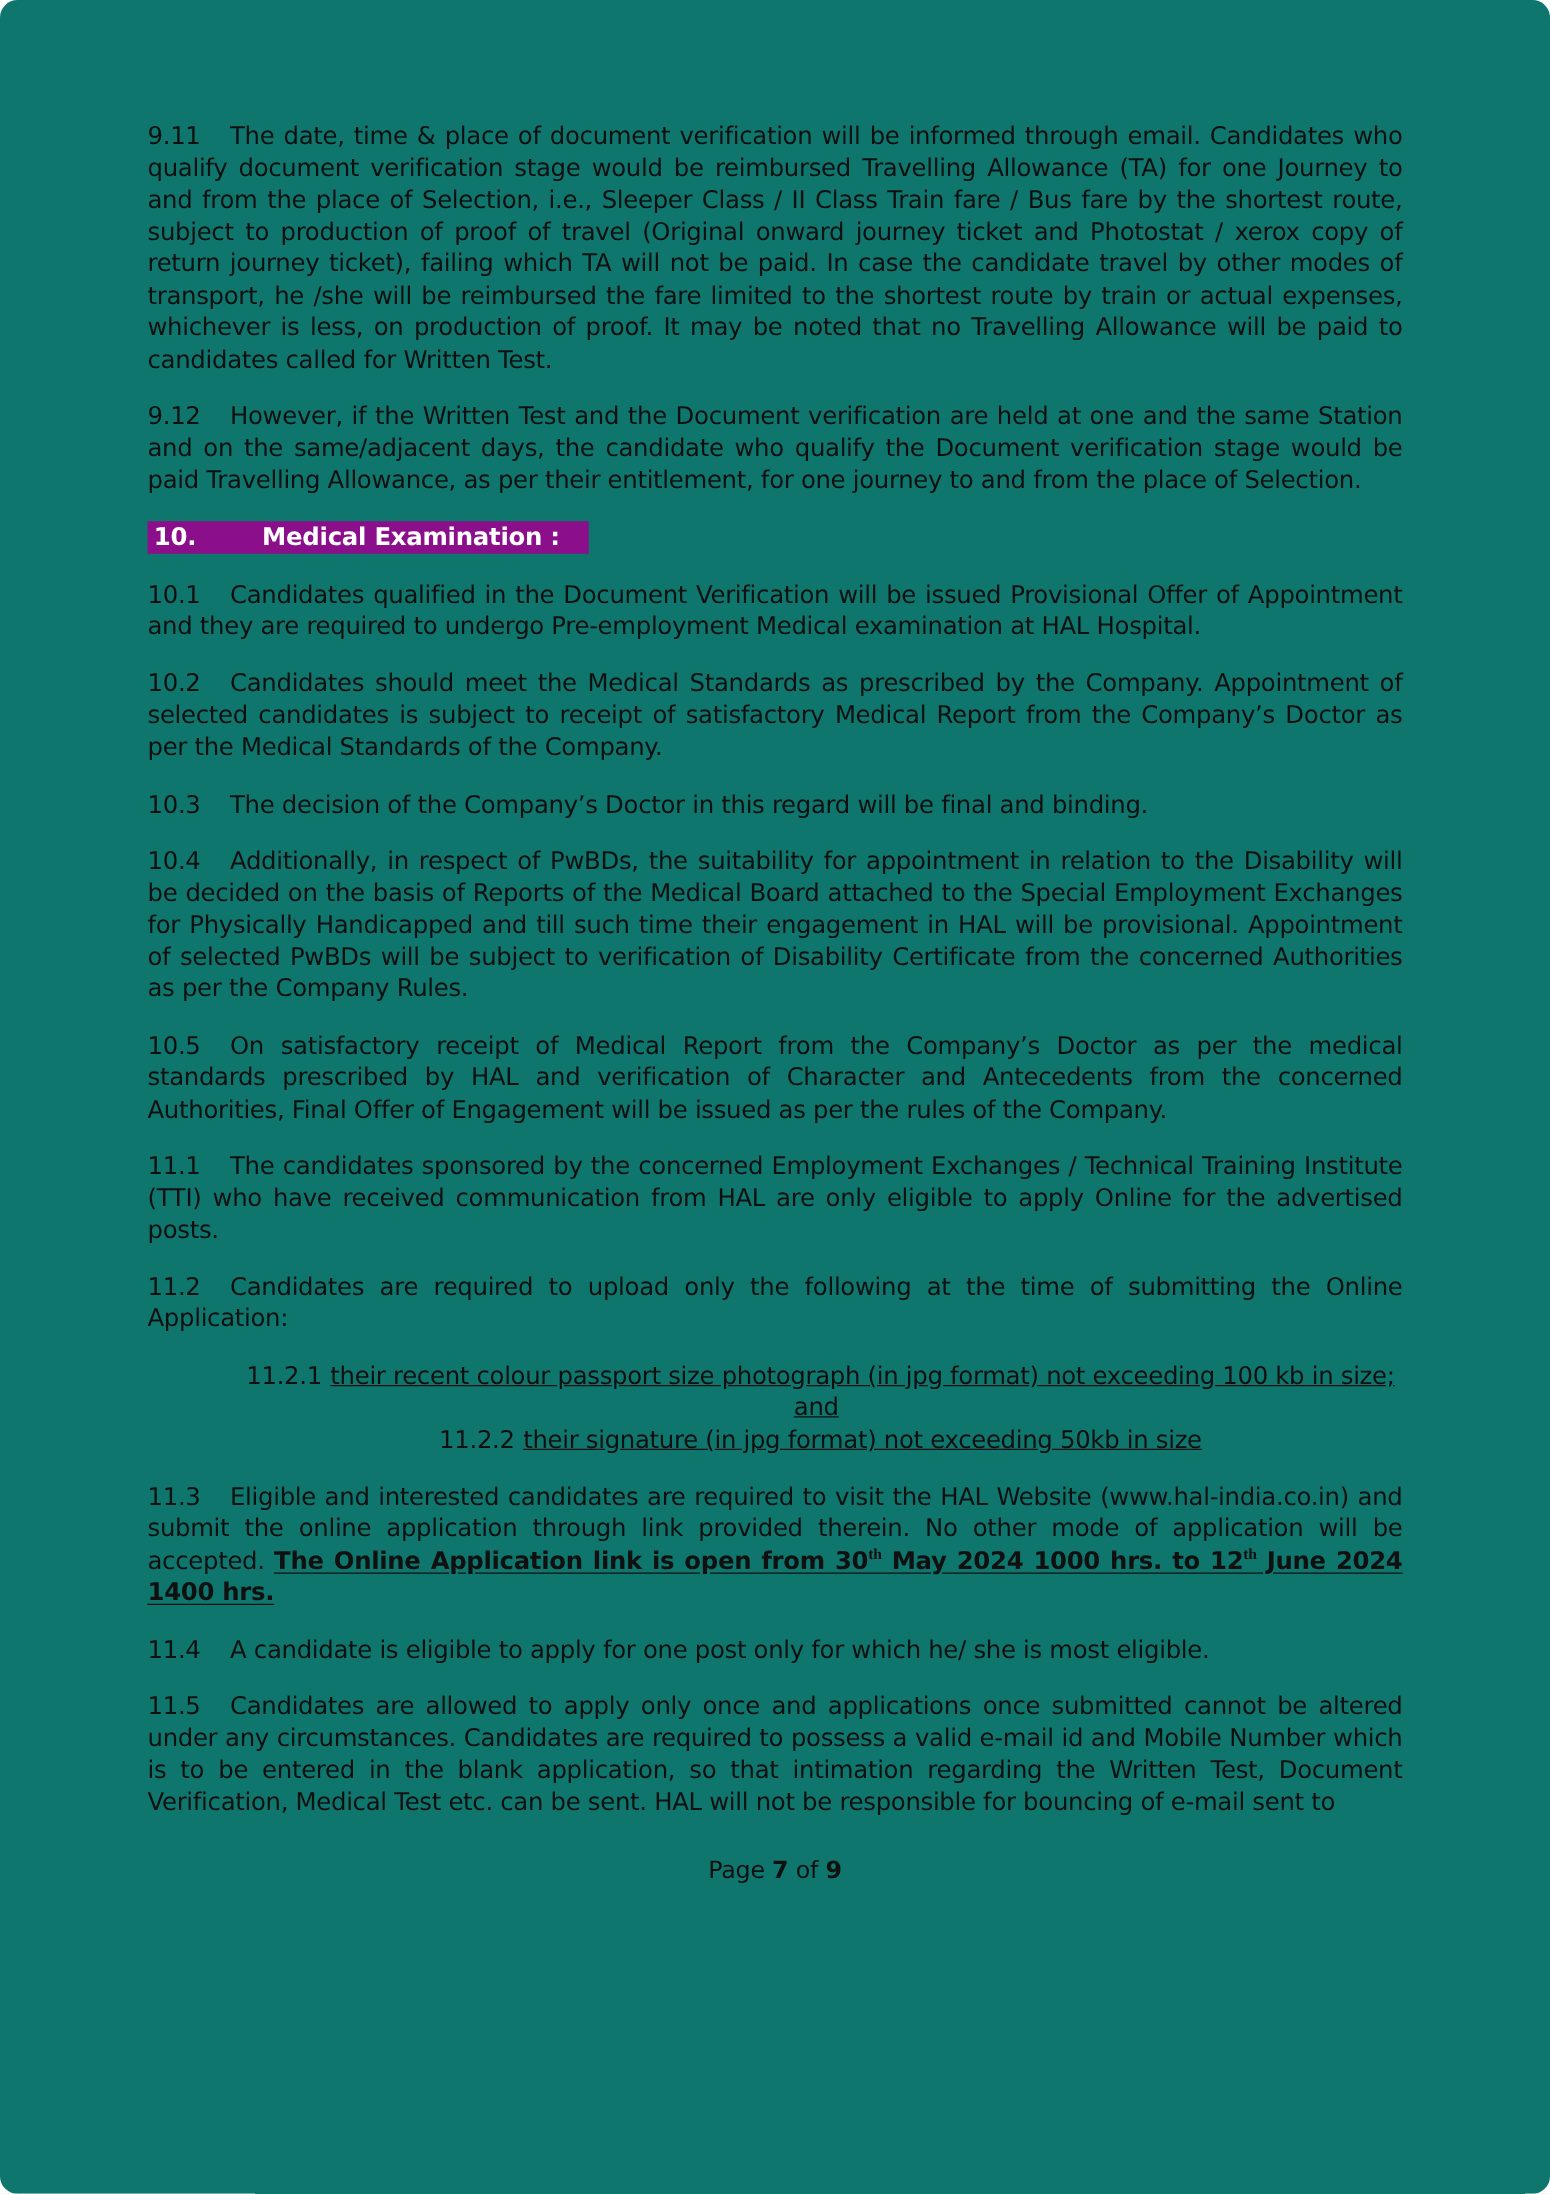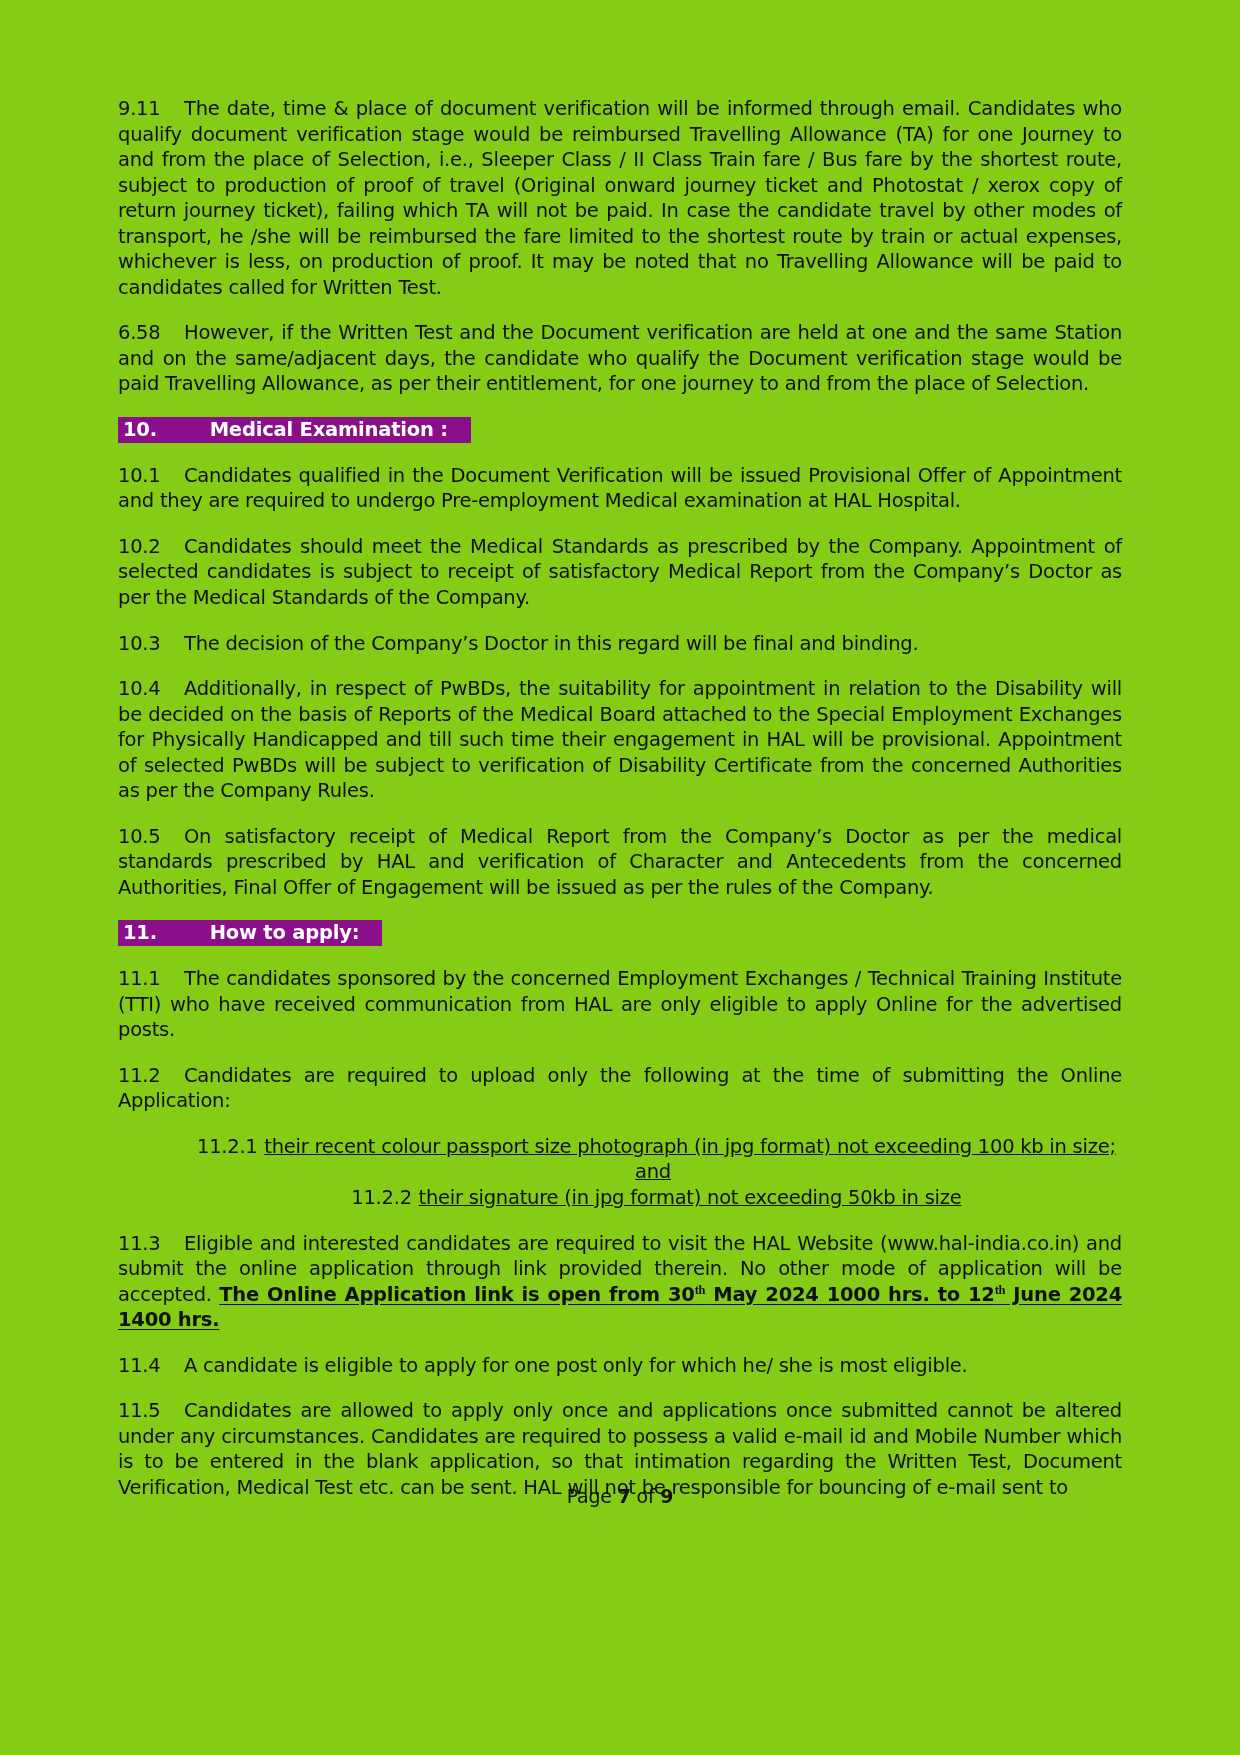--- a/index.html
+++ b/index.html
@@ -7,24 +7,25 @@
     padding: 0;
     background: #ffffff;
   }
   body {
     font-family: "DejaVu Sans", sans-serif;
   }
   .page {
     position: relative;
     width: 1240px;
     height: 1755px;
-    background: #84cc16;
+    background: #0f766e;
     box-sizing: border-box;
     padding: 96px 118px 0 118px;
     overflow: hidden;
+    border-radius: 14px;
   }
   .doc-body {
     width: 1004px;
     font-family: "DejaVu Sans", sans-serif;
     font-size: 19.5px;
     line-height: 1.31;
     color: #101010;
     text-align: justify;
     text-justify: inter-word;
     letter-spacing: -0.25px;
@@ -97,21 +98,21 @@
 <body>
 
 <div class="page">
   <div class="doc-body">
 
     <p class="para">
       <span class="num">9.11</span><span>The date, time &amp; place of document verification will be informed through email. Candidates who qualify document verification stage would be reimbursed Travelling Allowance (TA) for one Journey to and from the place of Selection, i.e., Sleeper Class / II Class Train fare / Bus fare by the shortest route, subject to production of proof of travel (Original onward journey ticket and Photostat / xerox copy of return journey ticket), failing which TA will not be paid. In case the candidate travel by other modes of transport, he /she will be reimbursed the fare limited to the shortest route by train or actual expenses, whichever is less, on production of proof. It may be noted that no Travelling Allowance will be paid to candidates called for Written Test.</span>
     </p>
 
     <p class="para">
-      <span class="num">6.58</span><span>However, if the Written Test and the Document verification are held at one and the same Station and on the same/adjacent days, the candidate who qualify the Document verification stage would be paid Travelling Allowance, as per their entitlement, for one journey to and from the place of Selection.</span>
+      <span class="num">9.12</span><span>However, if the Written Test and the Document verification are held at one and the same Station and on the same/adjacent days, the candidate who qualify the Document verification stage would be paid Travelling Allowance, as per their entitlement, for one journey to and from the place of Selection.</span>
     </p>
 
     <div class="blk-heading">
       <span class="hl">10.&nbsp;&nbsp;&nbsp;&nbsp;&nbsp;&nbsp;&nbsp;&nbsp;Medical Examination :</span>
     </div>
 
     <p class="para">
       <span class="num">10.1</span><span>Candidates qualified in the Document Verification will be issued Provisional Offer of Appointment and they are required to undergo Pre-employment Medical examination at HAL Hospital.</span>
     </p>
 
@@ -124,23 +125,20 @@
     </p>
 
     <p class="para">
       <span class="num">10.4</span><span>Additionally, in respect of PwBDs, the suitability for appointment in relation to the Disability will be decided on the basis of Reports of the Medical Board attached to the Special Employment Exchanges for Physically Handicapped and till such time their engagement in HAL will be provisional. Appointment of selected PwBDs will be subject to verification of Disability Certificate from the concerned Authorities as per the Company Rules.</span>
     </p>
 
     <p class="para">
       <span class="num">10.5</span><span>On satisfactory receipt of Medical Report from the Company’s Doctor as per the medical standards prescribed by HAL and verification of Character and Antecedents from the concerned Authorities, Final Offer of Engagement will be issued as per the rules of the Company.</span>
     </p>
 
-    <div class="blk-heading">
-      <span class="hl">11.&nbsp;&nbsp;&nbsp;&nbsp;&nbsp;&nbsp;&nbsp;&nbsp;How to apply:</span>
-    </div>
 
     <p class="para">
       <span class="num">11.1</span><span>The candidates sponsored by the concerned Employment Exchanges / Technical Training Institute (TTI) who have received communication from HAL are only eligible to apply Online for the advertised posts.</span>
     </p>
 
     <p class="para">
       <span class="num">11.2</span><span>Candidates are required to upload only the following at the time of submitting the Online Application:</span>
     </p>
 
     <p class="sub first">

